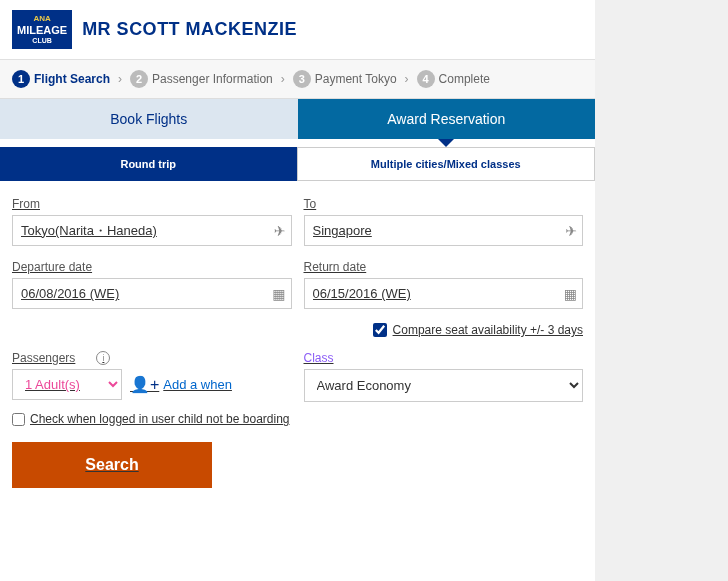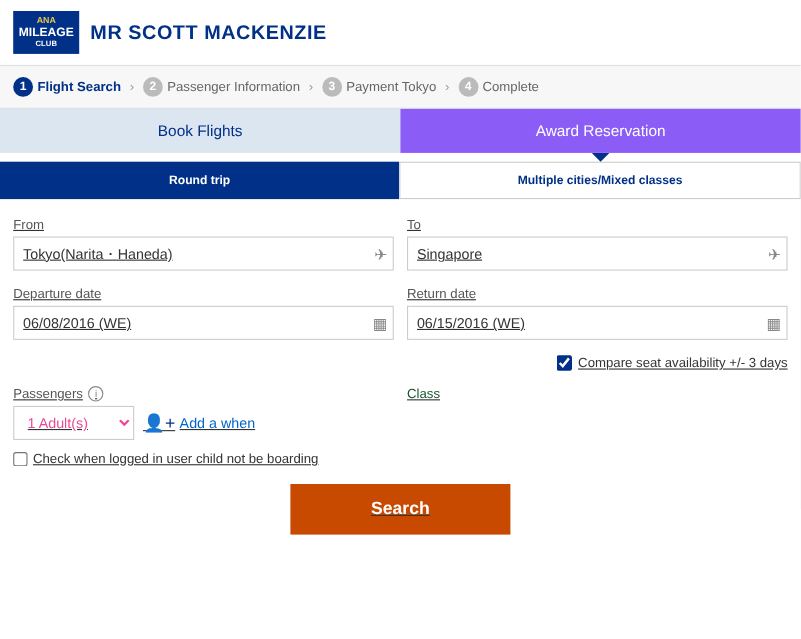--- a/index.html
+++ b/index.html
@@ -6,21 +6,21 @@
     body {
       font-family: Arial, sans-serif;
       background: #f0f0f0;
       width: 728px;
       min-height: 581px;
       font-size: 13px;
       color: #333;
     }
     .page-container {
       background: #fff;
-      width: 728px;
+      width: 595px;
       min-height: 581px;
     }
 
     
     .header {
       display: flex;
       align-items: center;
       padding: 10px 12px;
       background: #fff;
       border-bottom: 1px solid #e0e0e0;
@@ -102,21 +102,21 @@
       text-align: center;
       cursor: pointer;
       border: none;
       outline: none;
     }
     .tab-btn.inactive {
       background: #dce6f0;
       color: #003087;
     }
     .tab-btn.active {
-      background: #8b5cf6;
+      background: #0369a1;
       color: #fff;
       position: relative;
     }
     .tab-btn.active::after {
       content: '';
       position: absolute;
       bottom: -8px;
       left: 50%;
       transform: translateX(-50%);
       border-left: 8px solid transparent;
@@ -222,21 +222,21 @@
       margin-bottom: 10px;
       align-items: flex-start;
     }
 
     .pax-group {
       flex: 1;
     }
     .pax-label-row {
       display: flex;
       align-items: center;
-      gap: 5px;
+      gap: 21px;
       margin-bottom: 4px;
     }
     .pax-label {
       font-size: 12px;
       color: #555;
     }
     .info-icon {
       display: inline-flex;
       align-items: center;
       justify-content: center;
@@ -275,21 +275,21 @@
     .add-child-icon {
       font-size: 16px;
       color: #003087;
     }
 
     .class-group {
       flex: 1;
     }
     .class-label {
       font-size: 12px;
-      color: #14532d;
+      color: #8b5cf6;
       margin-bottom: 4px;
     }
     .class-select {
       width: 100%;
       padding: 7px 8px;
       border: 1px solid #ccc;
       font-size: 13px;
       color: #333;
       background: #fff;
       appearance: auto;
@@ -309,21 +309,21 @@
       height: 13px;
     }
     .checkbox-label {
       font-size: 12px;
       color: #333;
     }
 
     
     .search-btn-row {
       display: flex;
-      justify-content: center;
+      justify-content: flex-start;
       padding: 0 0 16px 0;
     }
     .search-btn {
       background: #c84a00;
       color: #fff;
       border: none;
       padding: 14px 60px;
       font-size: 16px;
       font-weight: bold;
       cursor: pointer;
@@ -431,20 +431,25 @@
             <option>4 Adult(s)</option>
           </select>
           <a class="add-child-link">
             <span class="add-child-icon">👤+</span>
             <span>Add a when</span>
           </a>
         </div>
       </div>
       <div class="class-group">
         <div class="class-label">Class</div>
+        <select class="class-select">
+          <option>Award Economy</option>
+          <option>Award Business</option>
+          <option>Award First</option>
+        </select>
       </div>
     </div>
 
     <div class="checkbox-row">
       <input type="checkbox" id="boarding-check" style="">
       <label class="checkbox-label" for="boarding-check">Check when logged in user child not be boarding</label>
     </div>
 
     <div class="search-btn-row">
       <button class="search-btn">Search</button>

